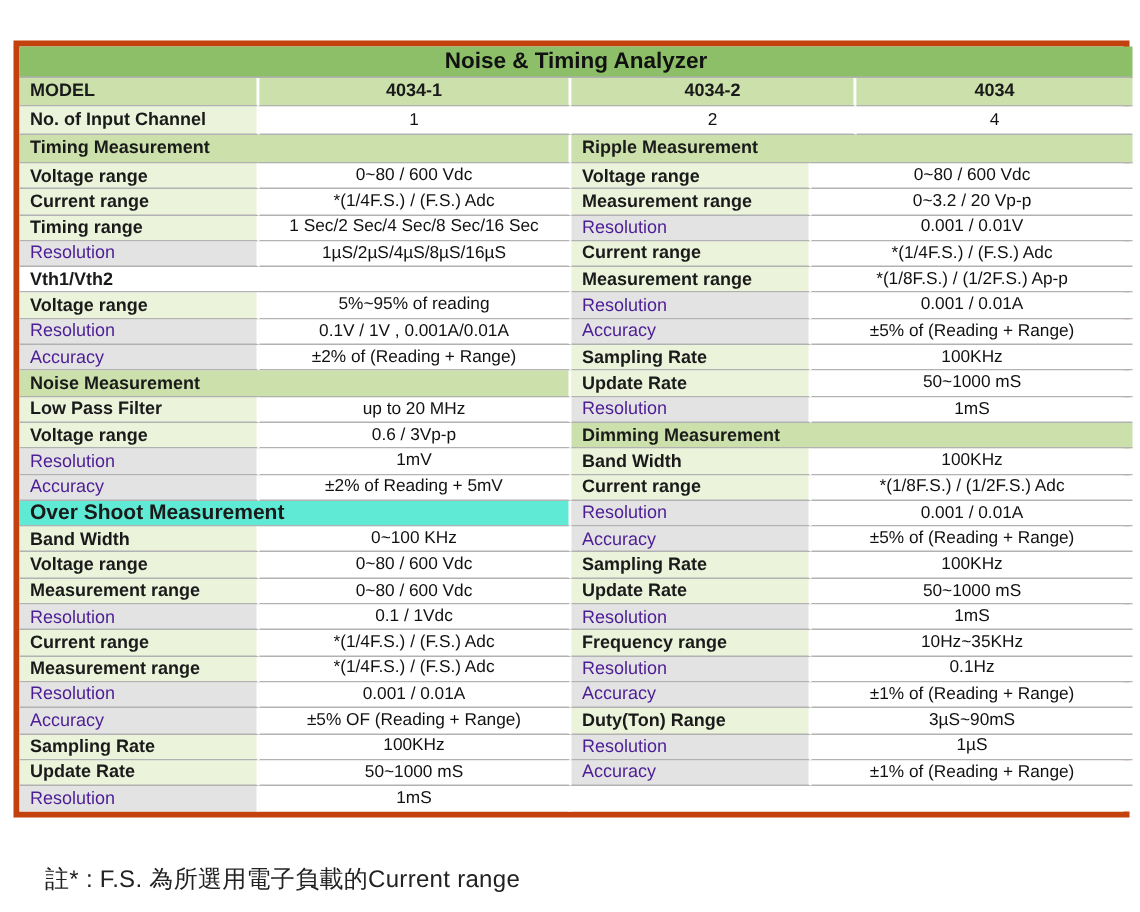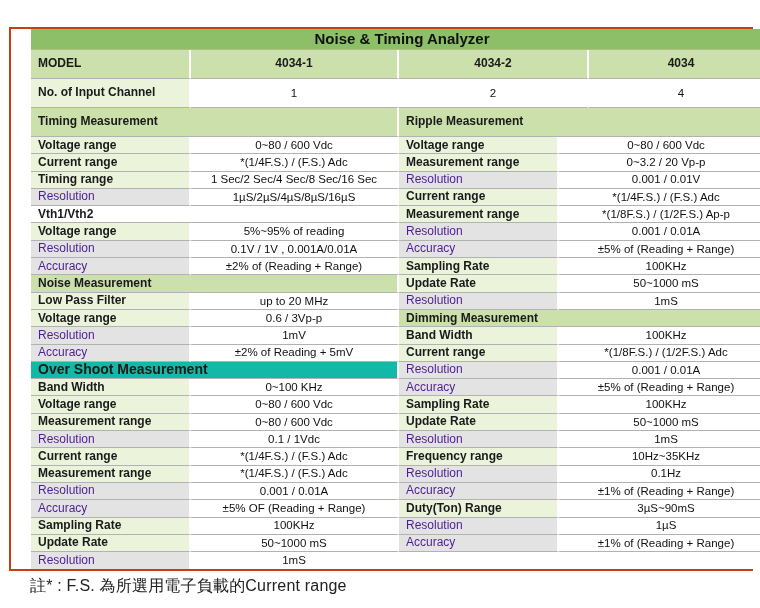--- a/index.html
+++ b/index.html
@@ -4,46 +4,45 @@
 <style>
   * { margin: 0; padding: 0; box-sizing: border-box; }
   html, body { background: #ffffff; }
   body {
     width: 760px; height: 608px; position: relative;
     font-family: "Liberation Sans", sans-serif;
     color: #1a1a1a;
   }
   .table-wrap {
     position: absolute; left: 9px; top: 27px; width: 744px;
-    border: 2px solid #c2410c;
+    border: 4px solid #c2410c;
     background: #ffffff;
-    padding-left: 20px;
   }
   table { border-collapse: separate; border-spacing: 0; width: 100%; table-layout: fixed; }
   td {
     border-bottom: 1px solid #b2b2b2;
     overflow: hidden; white-space: nowrap;
     font-size: 12px; line-height: 1.1;
     vertical-align: middle;
   }
   tr:last-child td { border-bottom: none; }
 
   .title-cell {
     height: 21px; background: #8cbf68; text-align: center;
     font-weight: bold; font-size: 15px; color: #111;
   }
-  .hdr td { height: 29px; }
+  .hdr td { height: 19px; }
   .r td { height: 17.3px; }
 
   .lab { text-align: left; padding: 0 0 0 7px; font-weight: bold; }
   .lab-green { background: #ebf3db; }
   .lab-gray  { background: #e3e3e3; font-weight: normal; color: #4c1d95; }
   .val { background: #ffffff; text-align: center; font-size: 11.5px; color: #111; }
   .sec { background: #cbe0aa; font-weight: bold; padding-left: 7px; margin-left: 12px; }
-  .sec-lg { background: #14b8a6; font-weight: bold; font-size: 14px; padding-left: 7px; }
+  .sec-lg { background: #5eead4; font-weight: bold; font-size: 14px; padding-left: 7px; }
   .full { background: #ffffff; font-weight: bold; padding-left: 7px; }
   .empty { background: #ffffff; }
   .divw { border-right: 2px solid #ffffff; }   
 
   .model-row td { background: #cbe0aa; font-weight: bold; }
   .chan-val { background: #ffffff; font-weight: normal; }
 
   .footnote {
     position: absolute; left: 30px; top: 576px;
     font-size: 16px; color: #222; letter-spacing: 0.2px;

